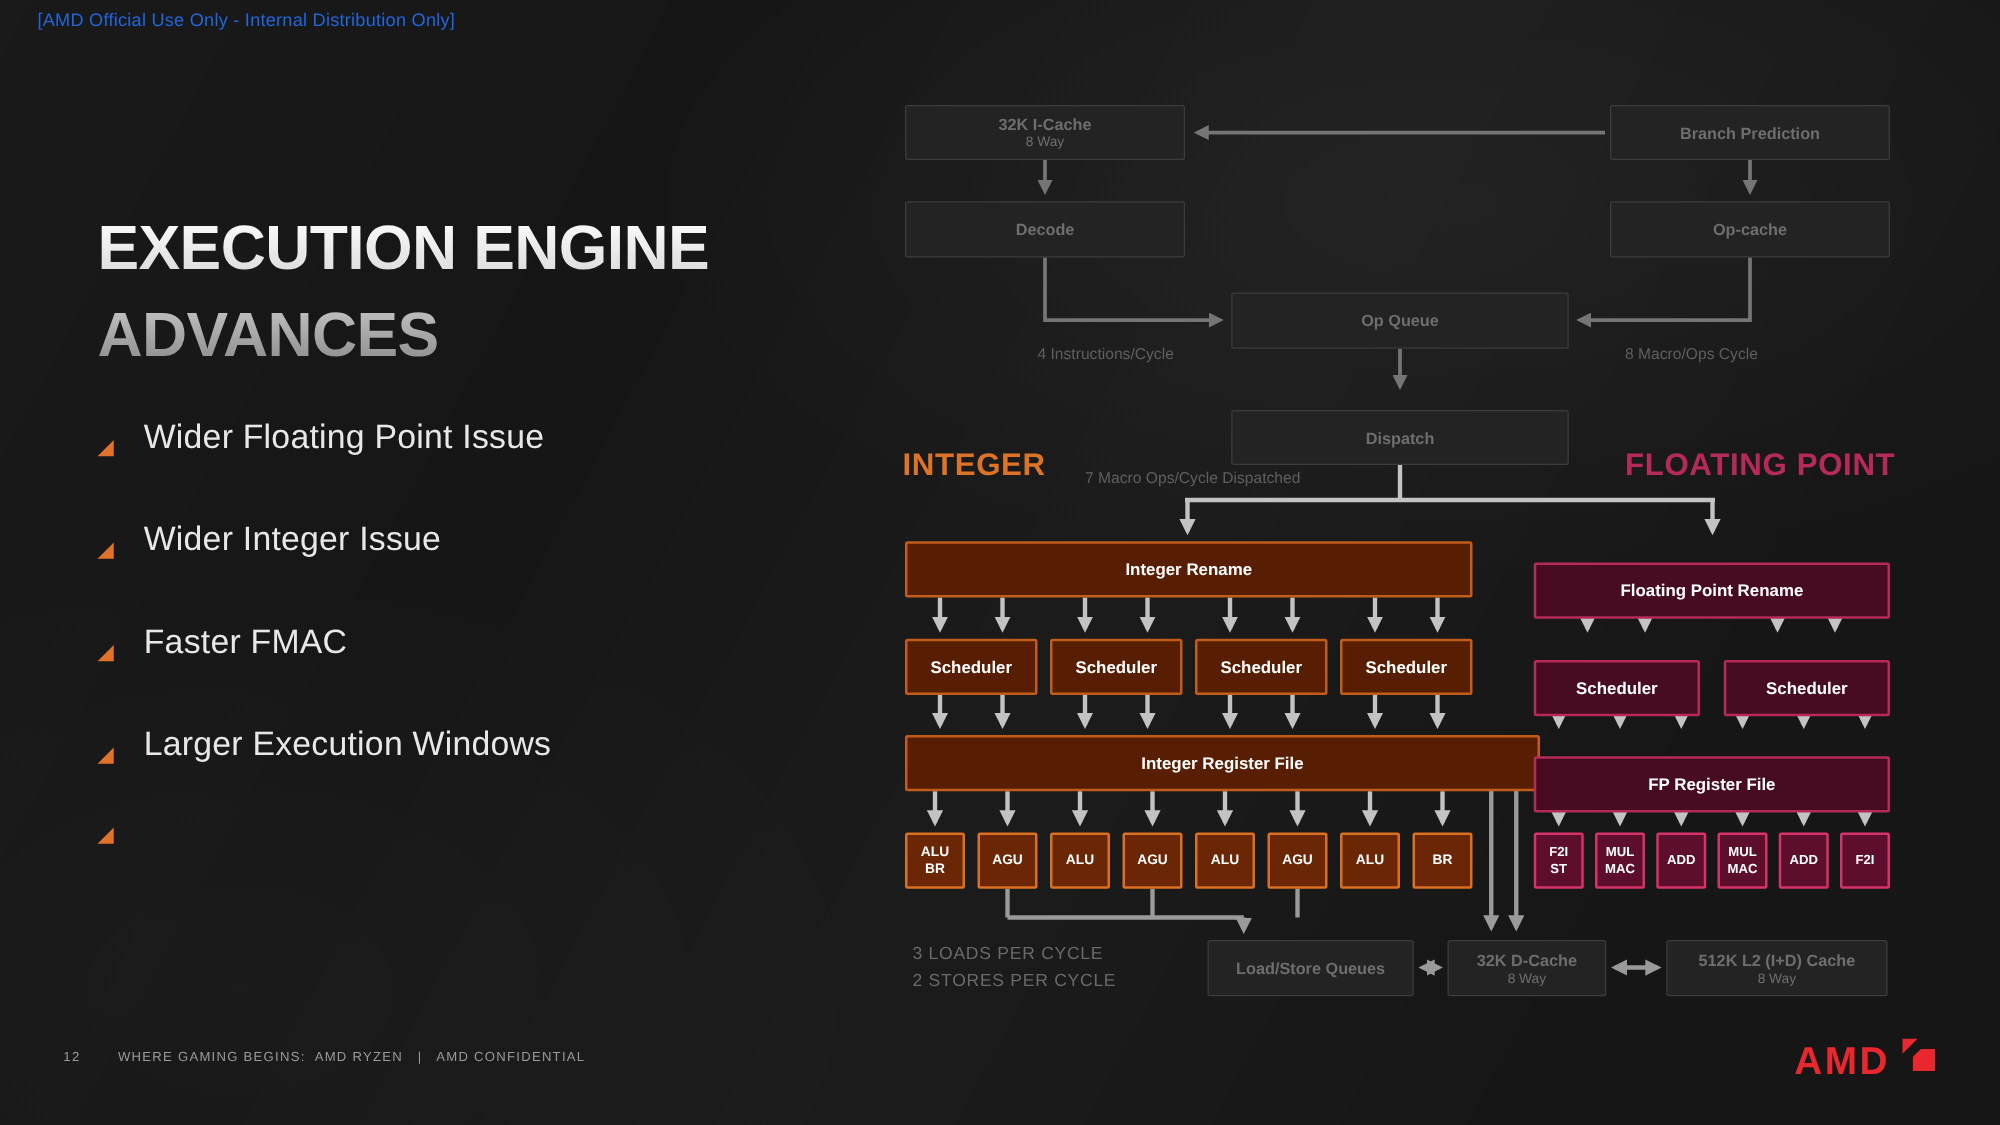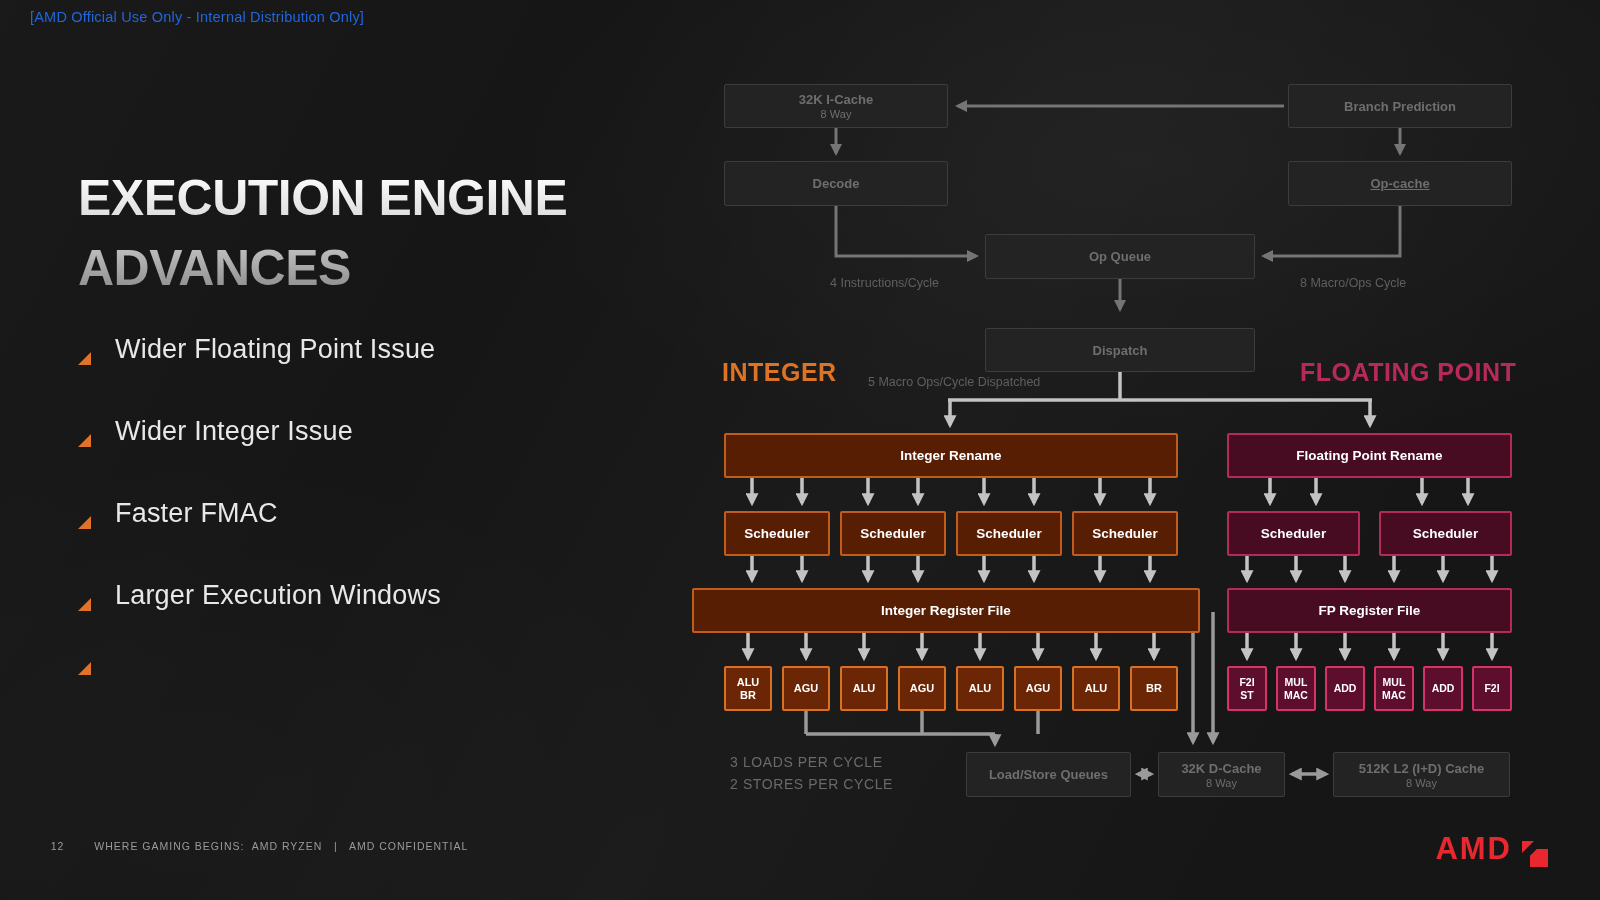--- a/index.html
+++ b/index.html
@@ -40,41 +40,41 @@
   .box {
     position:absolute; display:flex; flex-direction:column;
     align-items:center; justify-content:center; text-align:center;
     border-radius:2px;
   }
   .box .l1 { font-weight:bold; font-size:13px; }
   .box .l2 { font-size:11px; margin-top:1px; }
   .gray { background:#232323; border:1px solid #3c3c3c; color:#6e6e6e; }
   .int-big { background:#571e04; border:2px solid #c25c1b; color:#ffffff; font-weight:bold; font-size:13.5px; }
   .int-small { background:#6b2606; border:2px solid #da7022; color:#ffffff; font-weight:bold; font-size:11px; white-space:pre-line; line-height:1.15; }
-  .fp-big { background:#470c22; border:2px solid #b52a57; color:#ffffff; font-weight:bold; font-size:13.5px; }
+  .fp-big { background:#470c22; border:2px solid #b52a57; color:#ffffff; font-weight:bold; font-size:13.5px;margin-top:17px; }
   .fp-small { background:#5c0e2c; border:2px solid #d63368; color:#ffffff; font-weight:bold; font-size:10.5px; white-space:pre-line; line-height:1.15; }
 
   .sec-label { position:absolute; font-weight:bold; font-size:25px; letter-spacing:0.5px; }
   .lbl-int { color:#dd7327; }
   .lbl-fp { color:#b62a58; }
   .flow-note { position:absolute; color:#5f5f5f; font-size:12.5px; }
   .mem-note { position:absolute; color:#6a6a6a; font-size:14px; letter-spacing:0.6px; line-height:1.55; }
 
   .arrows { position:absolute; inset:0; pointer-events:none; }
   .a-d { stroke:#757575; stroke-width:3; fill:none; }
   .a-b { stroke:#c3c3c3; stroke-width:3.5; fill:none; }
   .a-g { stroke:#9a9a9a; stroke-width:3.5; fill:none; }
 
   .footer {
     position:absolute; left:35px; bottom:36px;
     font-size:10.5px; color:#9a9a9a; letter-spacing:1px; white-space:pre;
   }
   .footer .pg { margin-right:30px; }
 
-  .amd-logo { position:absolute; right:52px; top:831px; display:flex; align-items:flex-end; gap:10px; }
+  .amd-logo { position:absolute; right:52px; top:831px; display:flex; align-items:flex-start; gap:10px; }
   .amd-word { font-size:31px; font-weight:800; color:#e9272e; letter-spacing:2px; }
   .amd-mark { position:relative; width:26px; height:26px; }
   .amd-mark .sq {
     position:absolute; right:0; bottom:0; width:18px; height:18px; background:#e9272e;
     clip-path:polygon(0 38%, 38% 0, 100% 0, 100% 100%, 0 100%);
   }
   .amd-mark .tr {
     position:absolute; left:0; top:0; width:0; height:0;
     border-top:12px solid #e9272e; border-right:12px solid transparent;
   }
@@ -198,43 +198,43 @@
   <div class="box gray" style="left:724px; top:84px; width:224px; height:44px;">
     <span class="l1">32K I-Cache</span>
     <span class="l2">8 Way</span>
   </div>
   <div class="box gray" style="left:1288px; top:84px; width:224px; height:44px;">
     <span class="l1">Branch Prediction</span>
   </div>
   <div class="box gray" style="left:724px; top:161px; width:224px; height:45px;">
     <span class="l1">Decode</span>
   </div>
-  <div class="box gray" style="left:1288px; top:161px; width:224px; height:45px;text-decoration:underline;">
+  <div class="box gray" style="left:1288px; top:161px; width:224px; height:45px;">
     <span class="l1">Op-cache</span>
   </div>
   <div class="box gray" style="left:985px; top:234px; width:270px; height:45px;">
     <span class="l1">Op Queue</span>
   </div>
   <div class="box gray" style="left:985px; top:317px; width:270px; height:44px;margin-top:11px;">
     <span class="l1">Dispatch</span>
   </div>
 
   <div class="flow-note" style="left:830px; top:276px;">4 Instructions/Cycle</div>
   <div class="flow-note" style="left:1300px; top:276px;">8 Macro/Ops Cycle</div>
-  <div class="flow-note" style="left:868px; top:375px;">5 Macro Ops/Cycle Dispatched</div>
+  <div class="flow-note" style="left:868px; top:375px;">7 Macro Ops/Cycle Dispatched</div>
 
   <div class="sec-label lbl-int" style="left:722px; top:358px;">INTEGER</div>
   <div class="sec-label lbl-fp" style="left:1300px; top:358px;">FLOATING POINT</div>
 
   <div class="box int-big" style="left:724px; top:433px; width:454px; height:45px;">Integer Rename</div>
   <div class="box int-big" style="left:724px; top:511px; width:106px; height:45px;">Scheduler</div>
   <div class="box int-big" style="left:840px; top:511px; width:106px; height:45px;">Scheduler</div>
   <div class="box int-big" style="left:956px; top:511px; width:106px; height:45px;">Scheduler</div>
   <div class="box int-big" style="left:1072px; top:511px; width:106px; height:45px;">Scheduler</div>
-  <div class="box int-big" style="left:692px; top:588px; width:508px; height:45px;">Integer Register File</div>
+  <div class="box int-big" style="left:724px; top:588px; width:508px; height:45px;">Integer Register File</div>
 
   <div class="box int-small" style="left:724px;  top:666px; width:48px; height:45px;">ALU
 BR</div>
   <div class="box int-small" style="left:782px;  top:666px; width:48px; height:45px;">AGU</div>
   <div class="box int-small" style="left:840px;  top:666px; width:48px; height:45px;">ALU</div>
   <div class="box int-small" style="left:898px;  top:666px; width:48px; height:45px;">AGU</div>
   <div class="box int-small" style="left:956px;  top:666px; width:48px; height:45px;">ALU</div>
   <div class="box int-small" style="left:1014px; top:666px; width:48px; height:45px;">AGU</div>
   <div class="box int-small" style="left:1072px; top:666px; width:48px; height:45px;">ALU</div>
   <div class="box int-small" style="left:1130px; top:666px; width:48px; height:45px;">BR</div>

